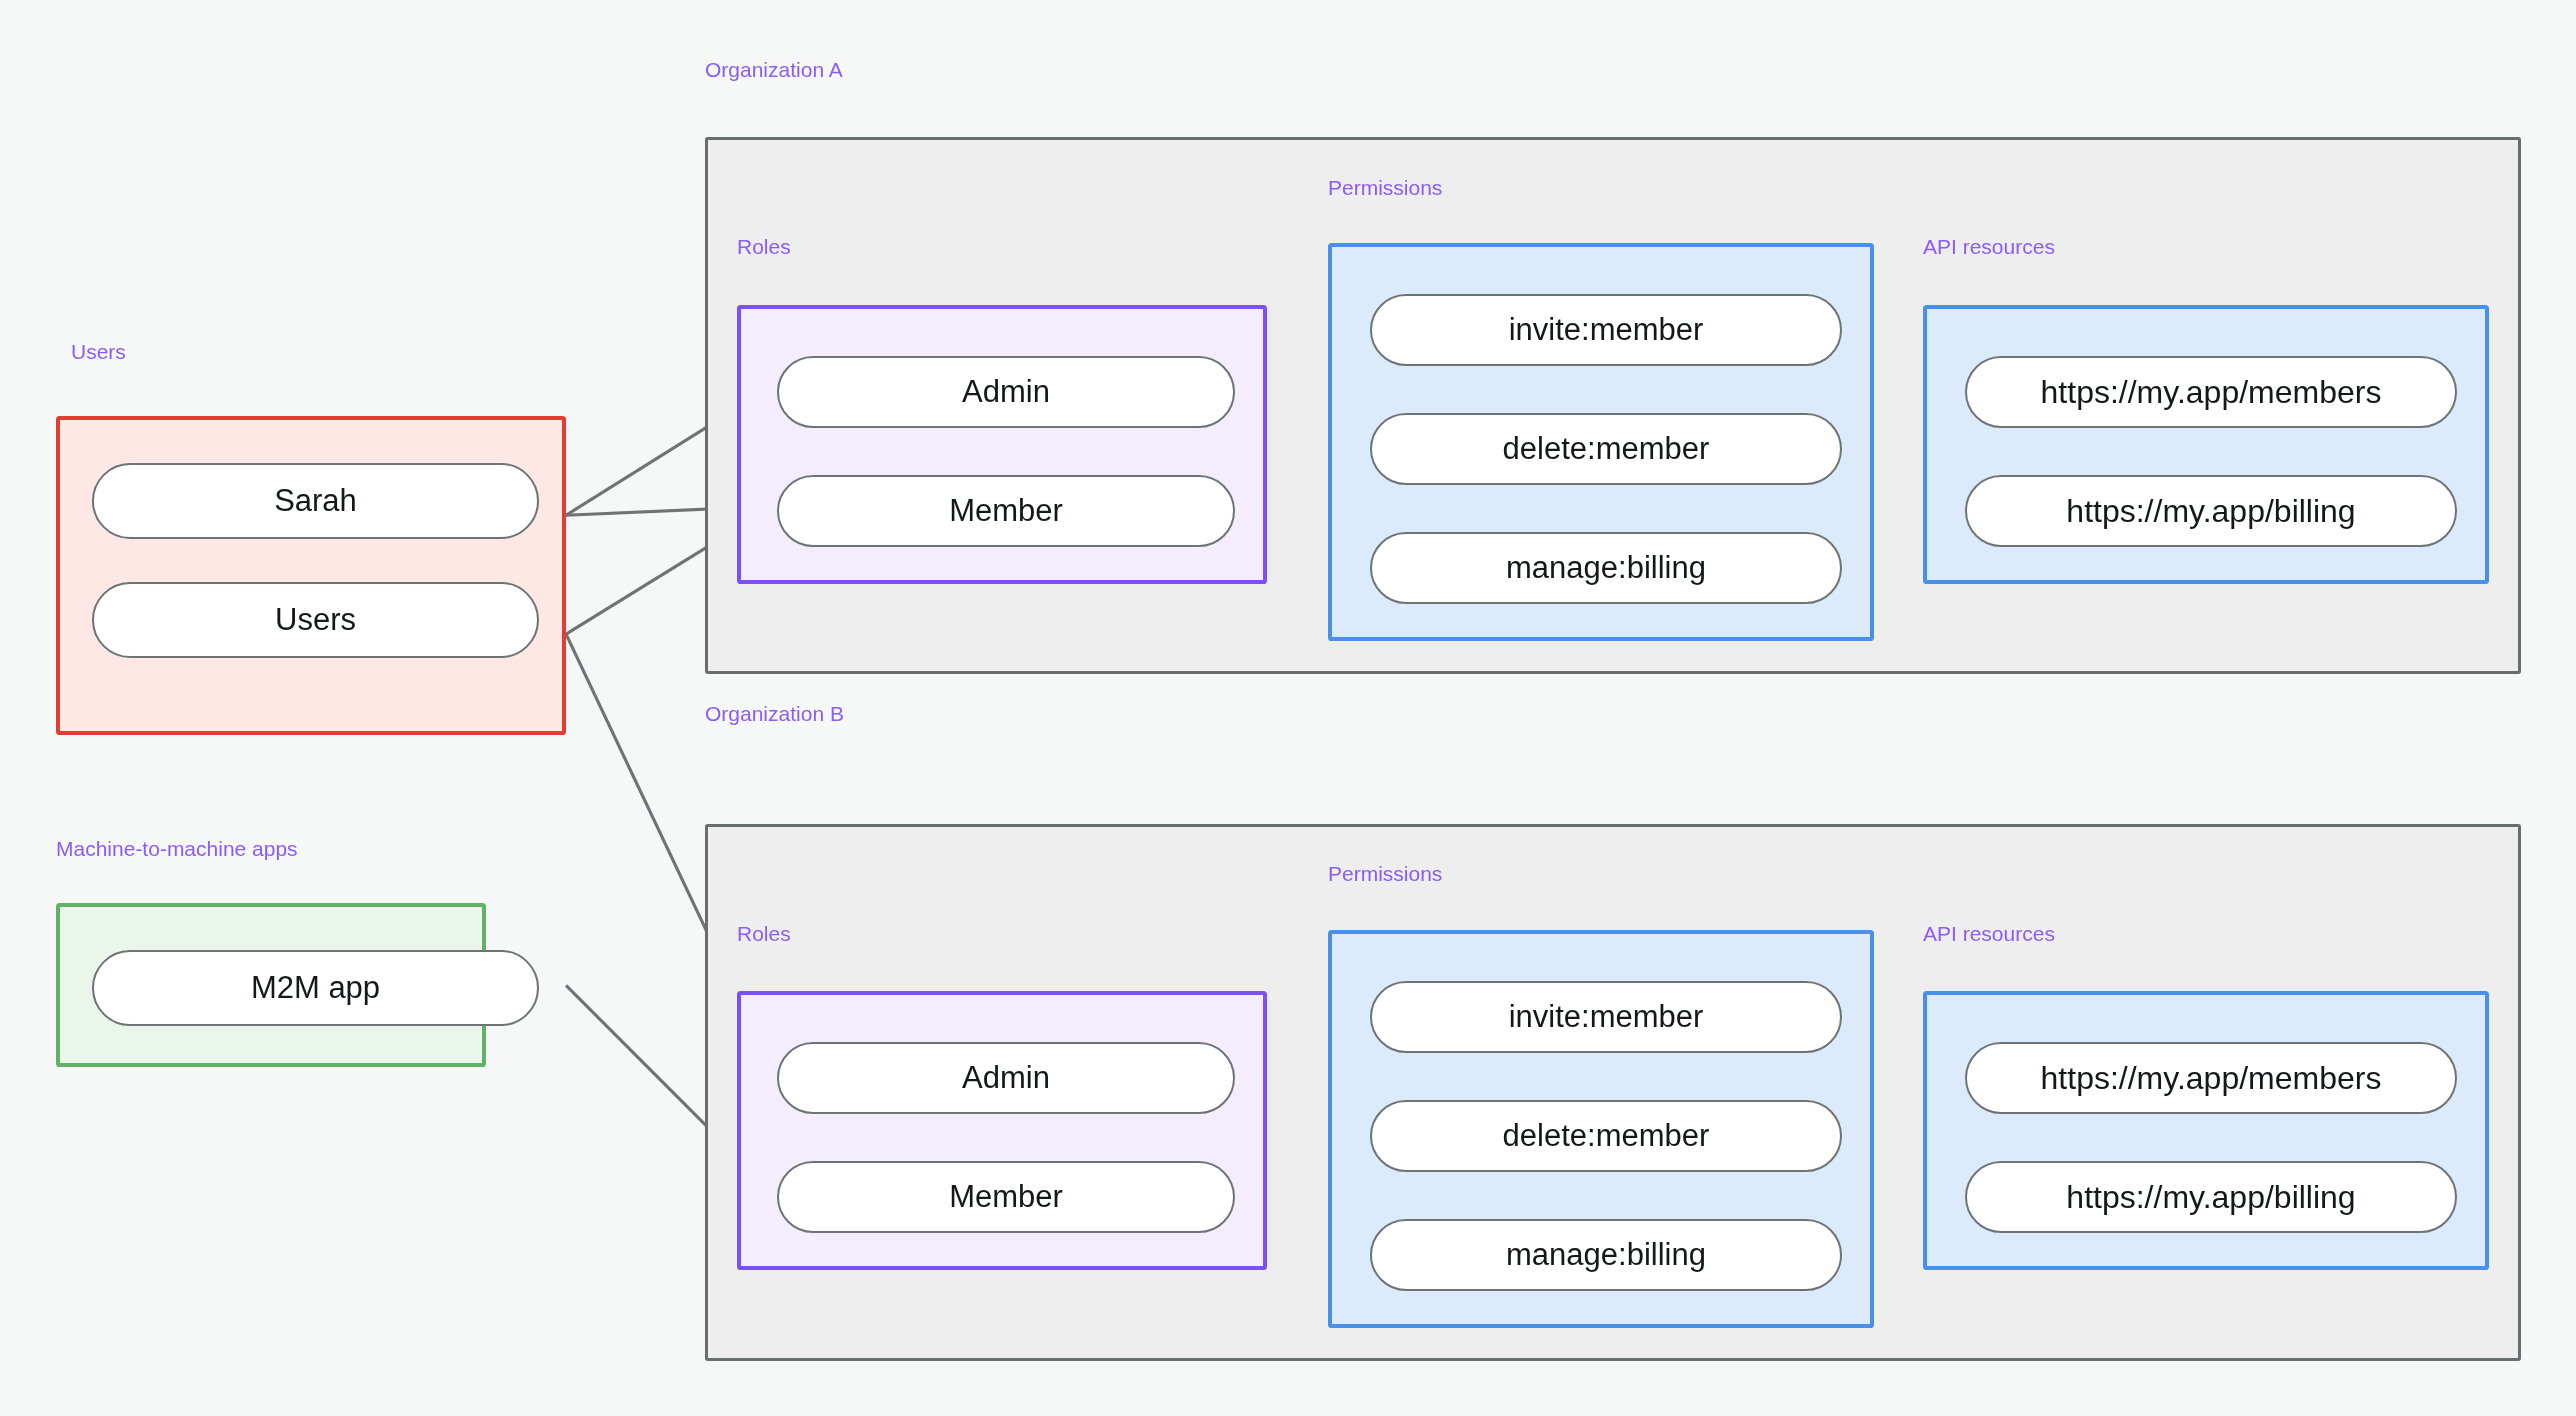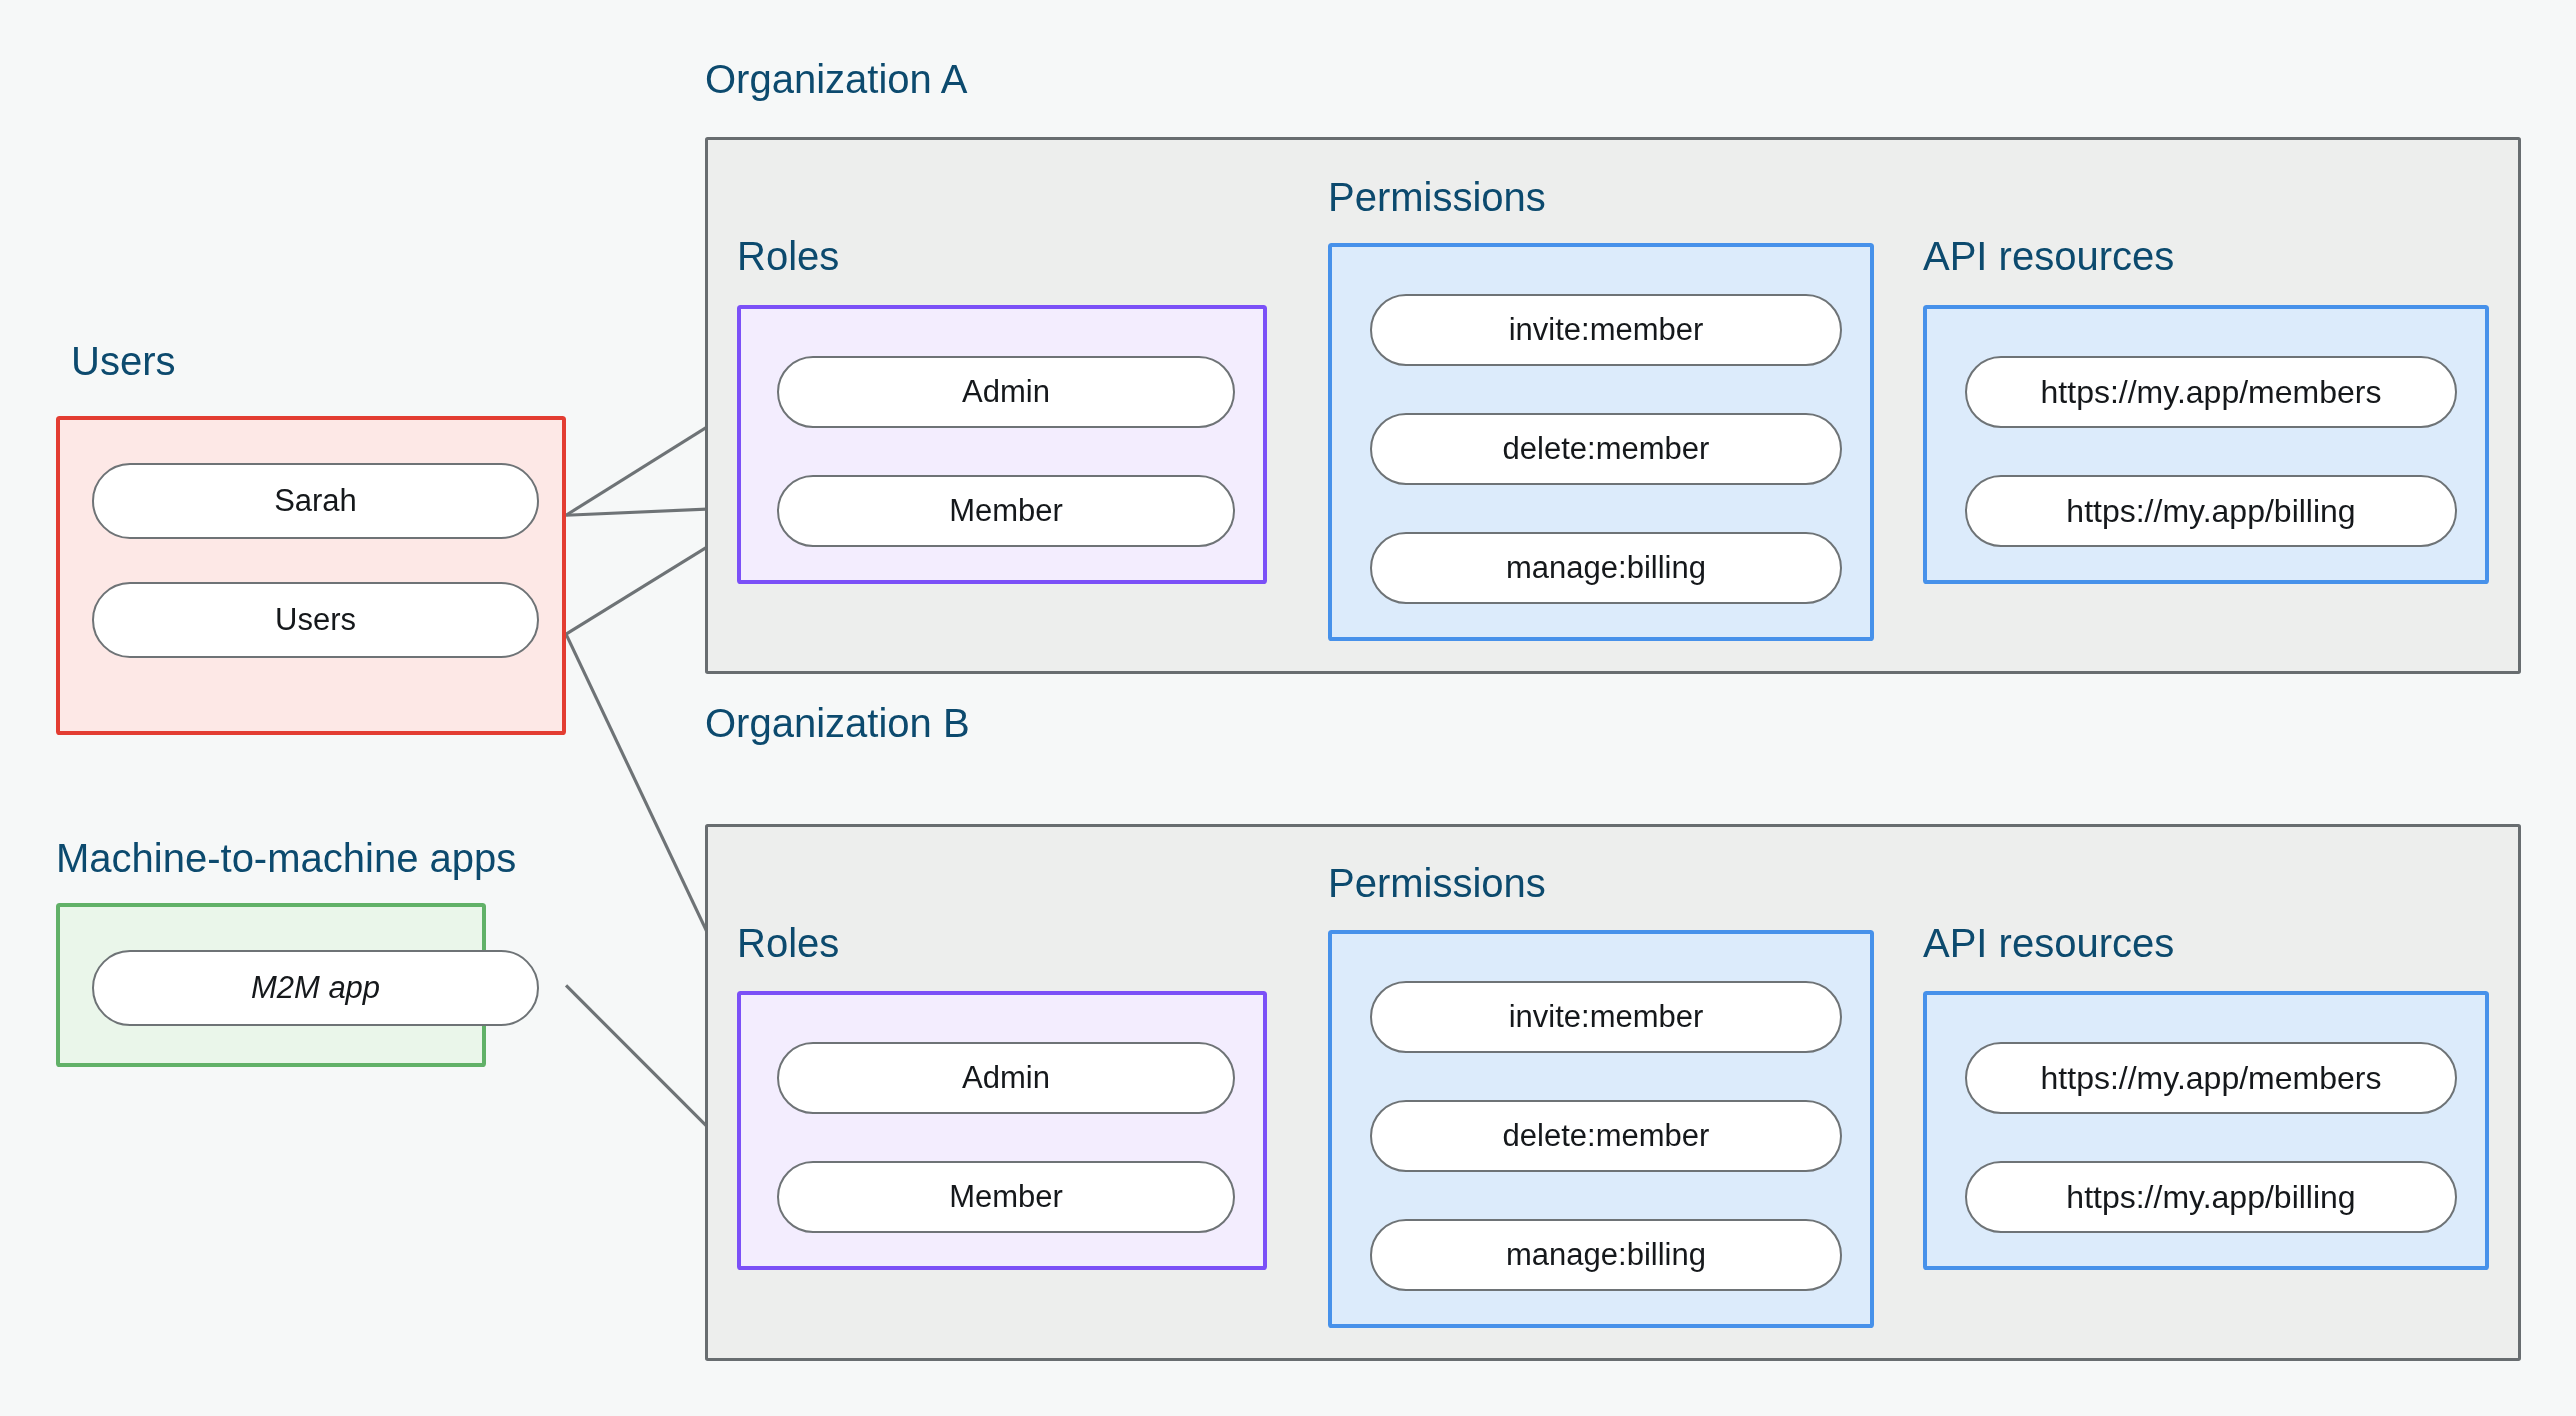--- a/index.html
+++ b/index.html
@@ -24,23 +24,23 @@
     position: absolute;
     left: 0; top: 0;
     width: 2576px;
     height: 1416px;
     pointer-events: none;
     z-index: 1;
   }
   
   .group-label {
     position: absolute;
-    font-size: 40px;
+    font-size: 21px;
     line-height: 1;
-    color: #0c4a6e;
+    color: #8b5cf6;
     white-space: nowrap;
     z-index: 4;
   }
   
   .org-box {
     position: absolute;
     box-sizing: border-box;
     background: #edeeed;
     border: 3.6px solid #686d70;
     border-radius: 2.7px;
@@ -135,21 +135,21 @@
 
   <div class="group-label" style="left:71px; top:341px;">Users</div>
 
   <div class="group-box users" style="left:56px; top:416px; width:510px; height:319px;">
     <div class="pill" style="left:32px; top:43px; width:447px; height:76px;">Sarah</div>
     <div class="pill" style="left:32px; top:162px; width:447px; height:76px;">Users</div>
   </div>
 
   <div class="group-label" style="left:56px; top:838px;">Machine-to-machine apps</div>
 
-  <div class="group-box m2m" style="left:56px; top:903px; width:430px; height:164px;font-style:italic;">
+  <div class="group-box m2m" style="left:56px; top:903px; width:430px; height:164px;">
     <div class="pill" style="left:32px; top:43px; width:447px; height:76px;">M2M app</div>
   </div>
 
   <div class="group-label" style="left:705px; top:59px;">Organization A</div>
 
   <div class="org-box" style="left:705px; top:137px; width:1816px; height:537px;"></div>
 
   <div class="group-label" style="left:737px; top:236px;">Roles</div>
 
   <div class="group-box roles" style="left:737px; top:305px; width:530px; height:279px;">

